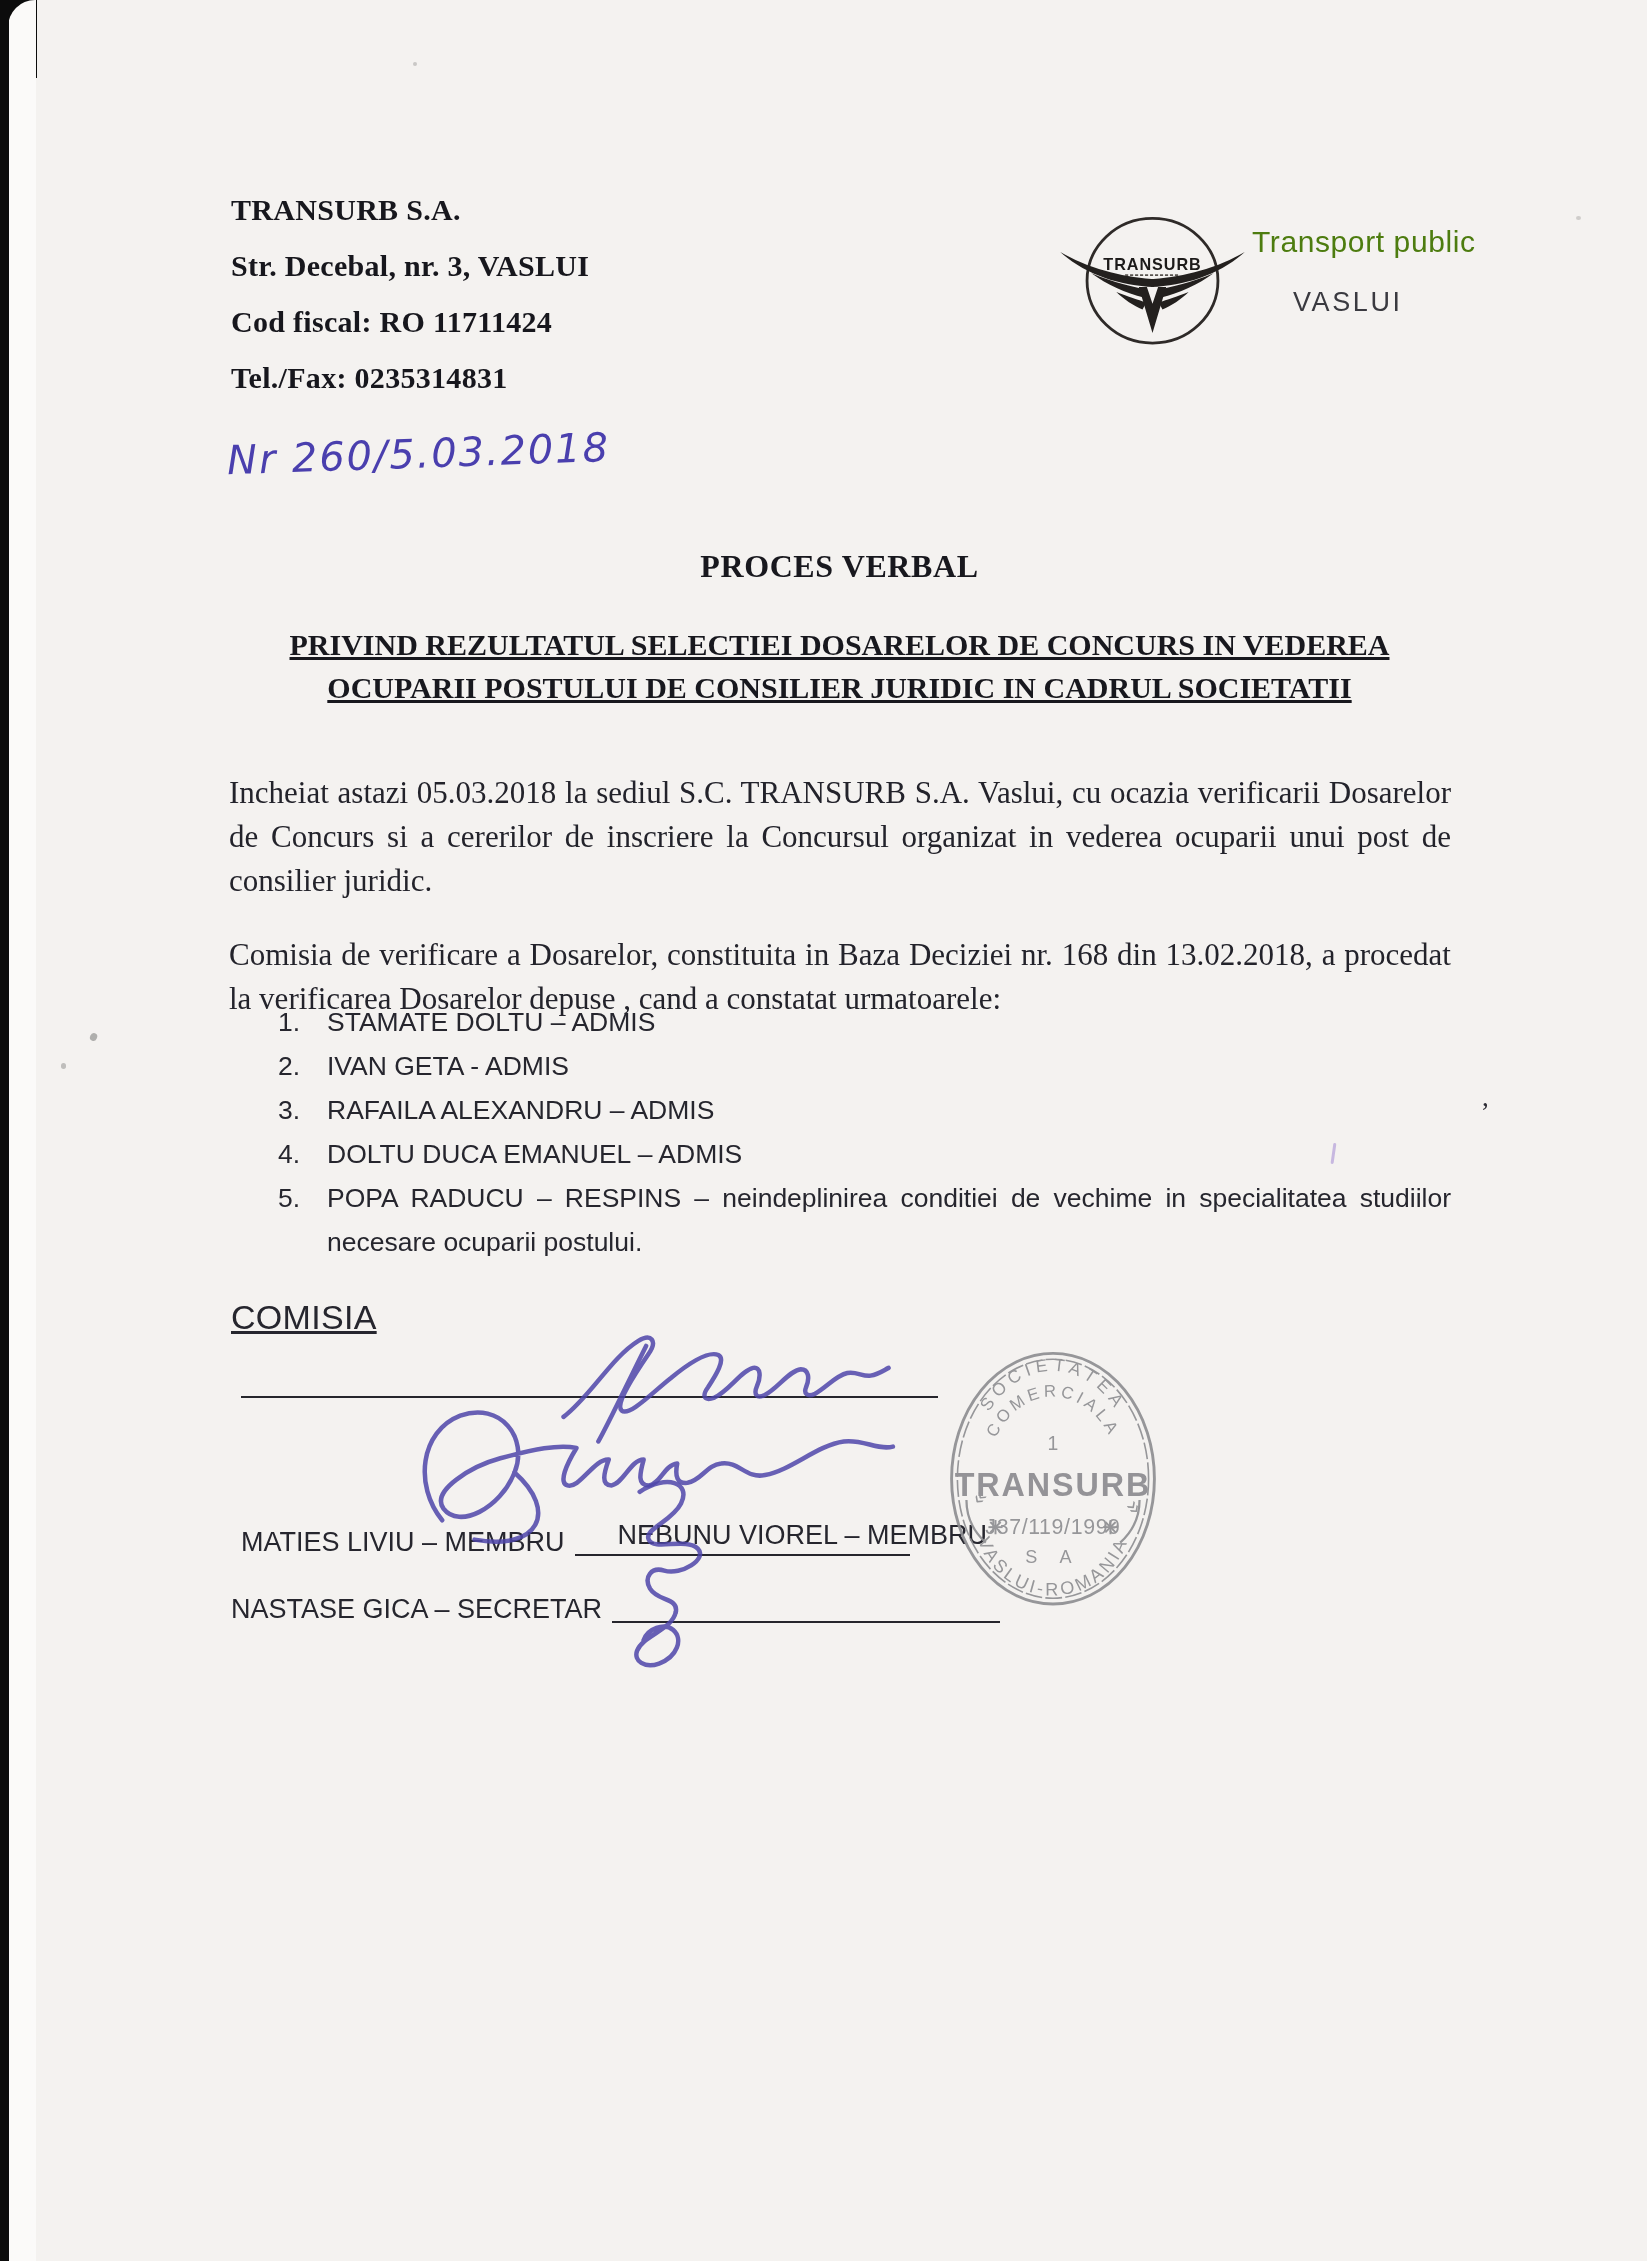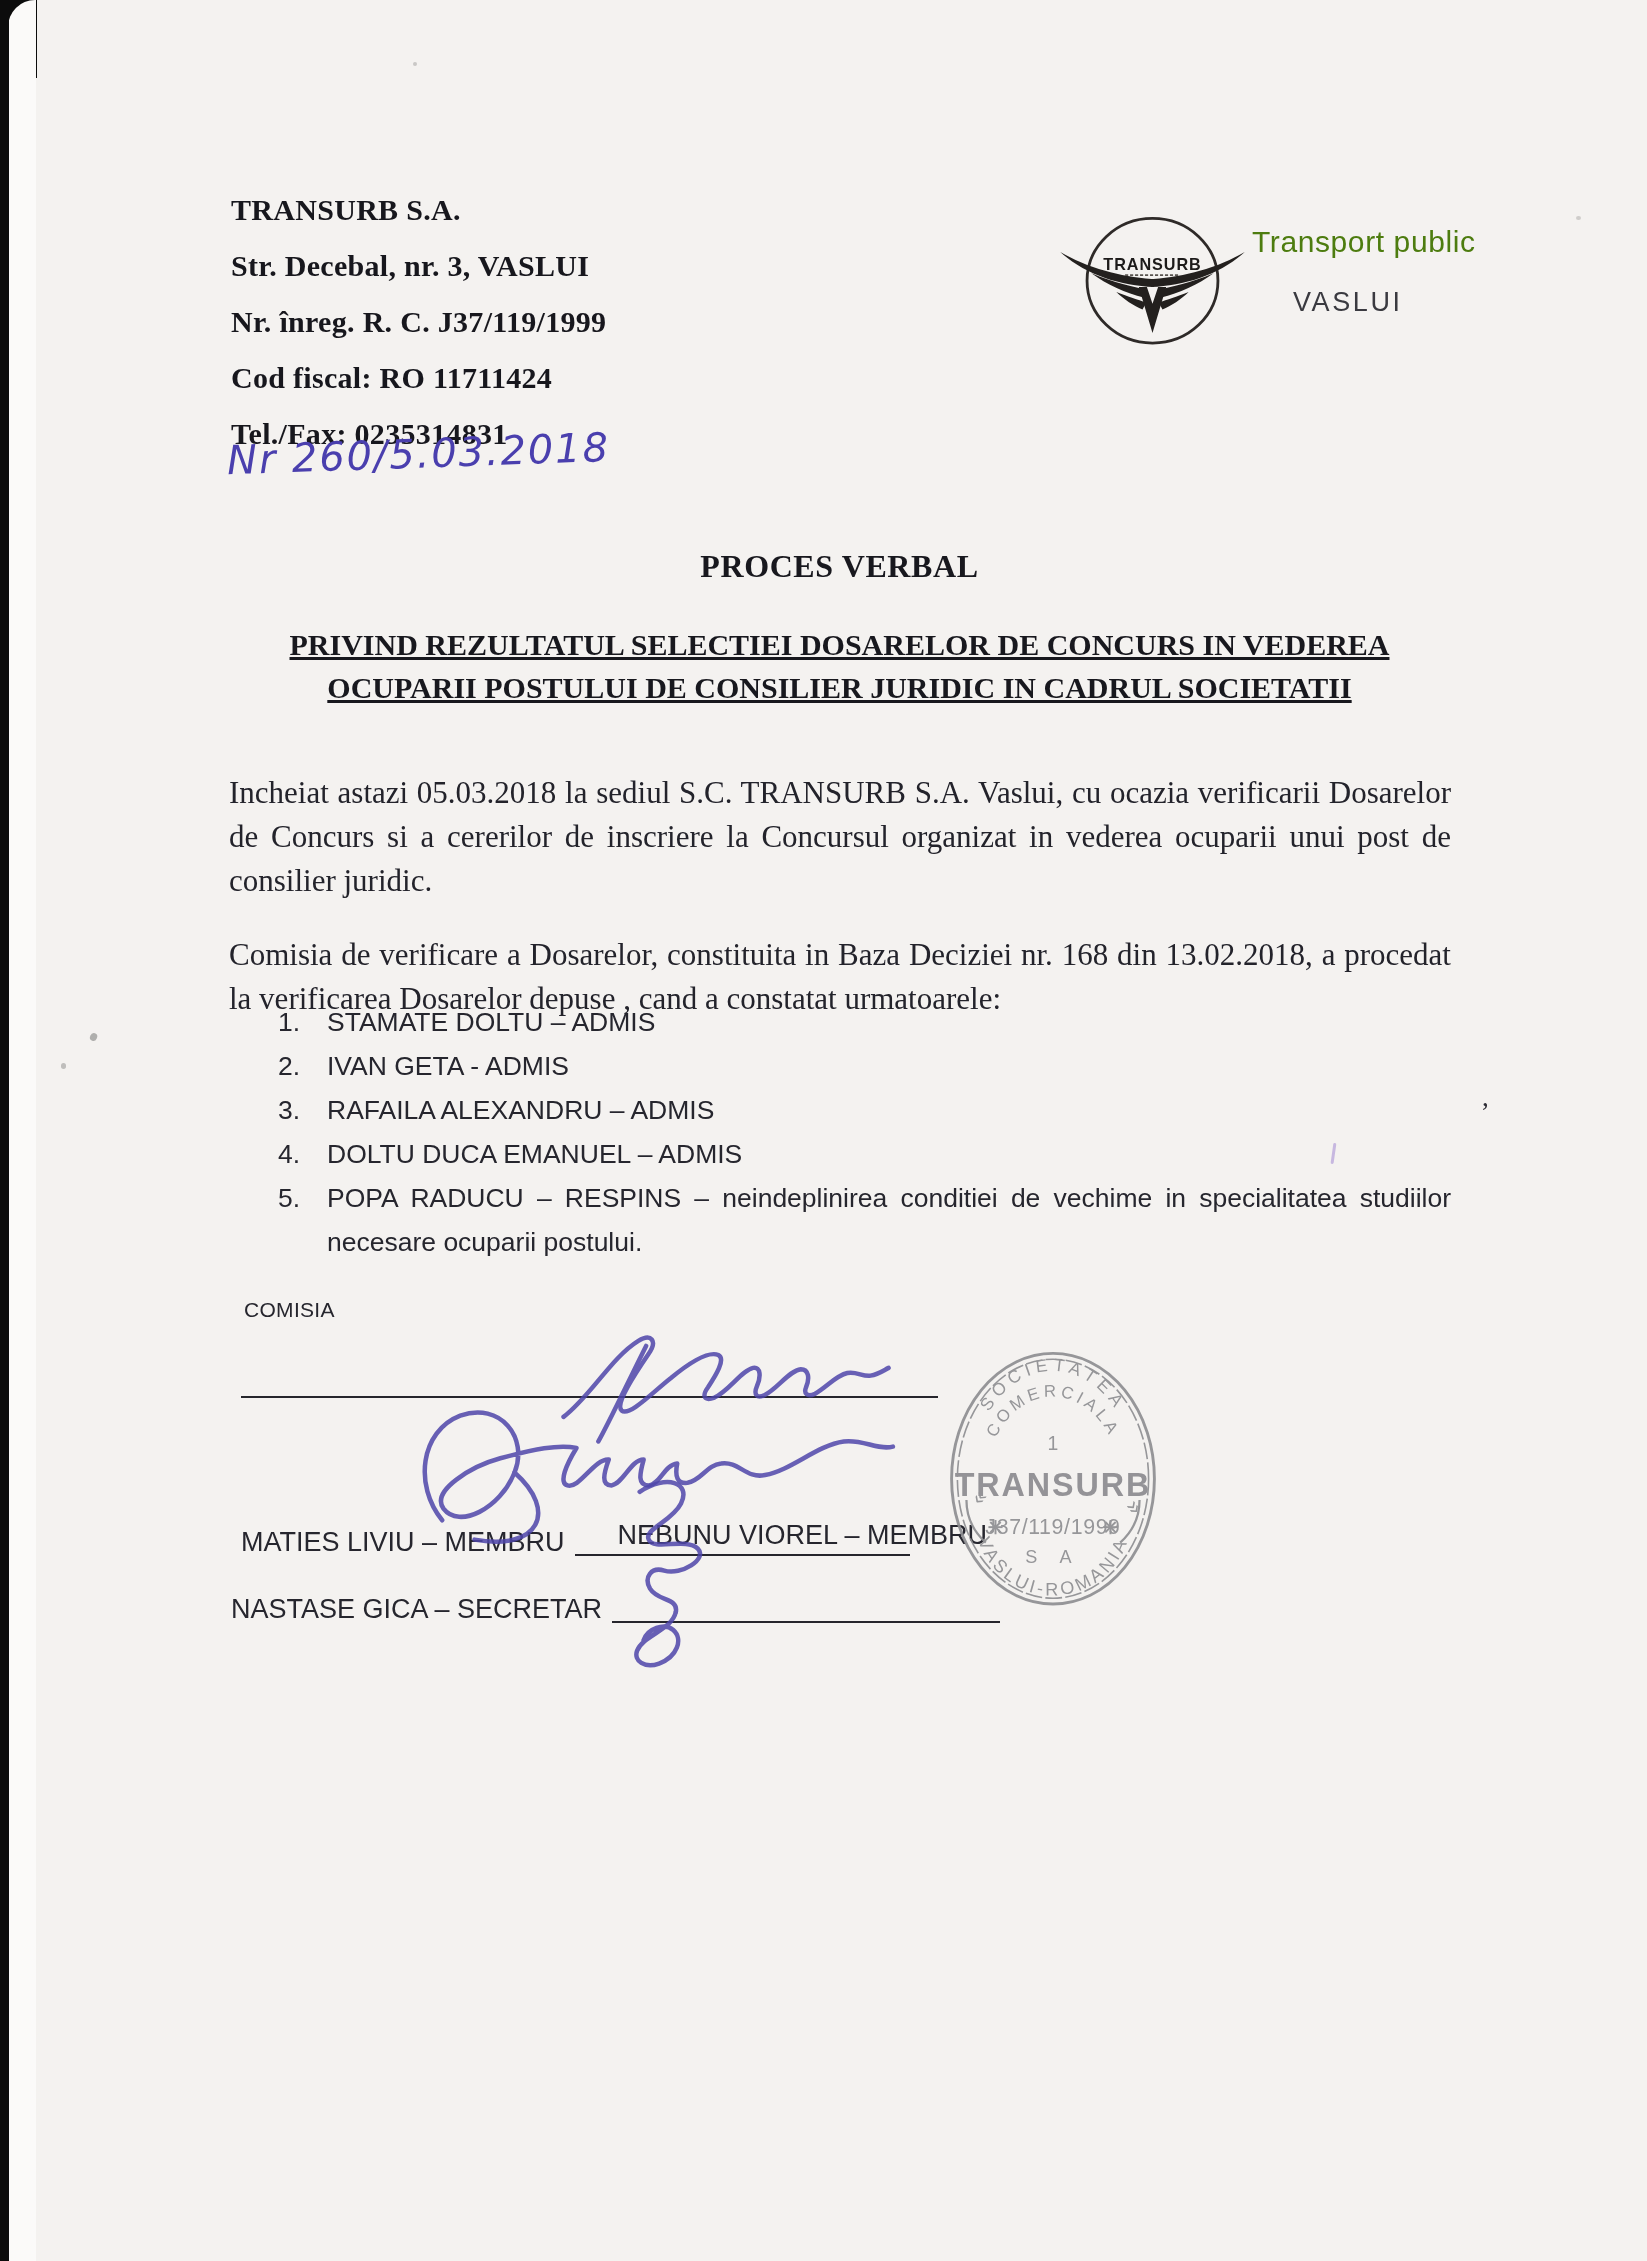--- a/index.html
+++ b/index.html
@@ -33,21 +33,21 @@
 
   .para{position:absolute;left:229px;width:1222px;font-size:31px;line-height:44px;text-align:justify;color:#23232b;}
   .para.p1{top:740px;}
   .para.p2{top:902px;}
 
   .results{position:absolute;left:278px;top:1000px;width:1173px;font-family:"Liberation Sans",sans-serif;font-size:26.5px;line-height:44px;color:#26262e;}
   .res-item{display:flex;align-items:flex-start;}
   .res-num{width:49px;flex:0 0 49px;}
   .res-text{flex:1;text-align:justify;text-align-last:left;}
 
-  .comisia{position:absolute;left:244px;top:1298px;font-family:"Liberation Sans",sans-serif;font-size:21px;color:#26262e;letter-spacing:0.3px;}
+  .comisia{position:absolute;left:231px;top:1298px;font-family:"Liberation Sans",sans-serif;font-size:34px;color:#26262e;letter-spacing:0.3px;text-decoration:underline;}
   .member-row{position:absolute;left:231px;height:37px;display:flex;align-items:flex-end;font-family:"Liberation Sans",sans-serif;font-size:27px;color:#26262e;white-space:nowrap;}
   .member-row .label{line-height:36px;}
   .member-row .sig-line{flex:1;border-bottom:2.6px solid #26262c;margin-left:10.3px;margin-bottom:3.9px;}
   .row-1{top:1365px;width:707px;}
   .row-2{top:1523px;width:669px;margin-left:10px;}
   .row-3{top:1517px;width:756px;flex-direction:column;}
   .row-4{top:1590px;width:769px;}
 
   .sig-svg{position:absolute;pointer-events:none;}
   .sig-1{left:549px;top:1315px;width:349px;height:129px;}
@@ -71,21 +71,20 @@
 <div class="page">
 
   <div class="scan-corner"></div>
   <div class="paper-edge"></div>
   <div class="scan-strip"></div>
   <div class="right-shade"></div>
 
   <div class="letterhead">
     <div>TRANSURB  S.A.</div>
     <div>Str. Decebal, nr. 3, VASLUI</div>
-    <div>Nr. înreg. R. C. J37/119/1999</div>
     <div>Cod fiscal: RO 11711424</div>
     <div>Tel./Fax: 0235314831</div>
   </div>
 
   <svg class="logo-svg" viewBox="0 0 300 220">
     <ellipse cx="150" cy="108" rx="105" ry="100" fill="none" stroke="#2e2a28" stroke-width="4.5"></ellipse>
     <g fill="#23201e">
       <path d="M2,62 C55,92 105,102 158,106 L152,118 C98,116 42,98 2,62 Z"></path>
       <path d="M298,62 C245,92 195,102 142,106 L148,118 C202,116 258,98 298,62 Z"></path>
       <path d="M52,96 C90,112 118,117 142,123 L136,135 C108,128 76,114 52,96 Z"></path>

